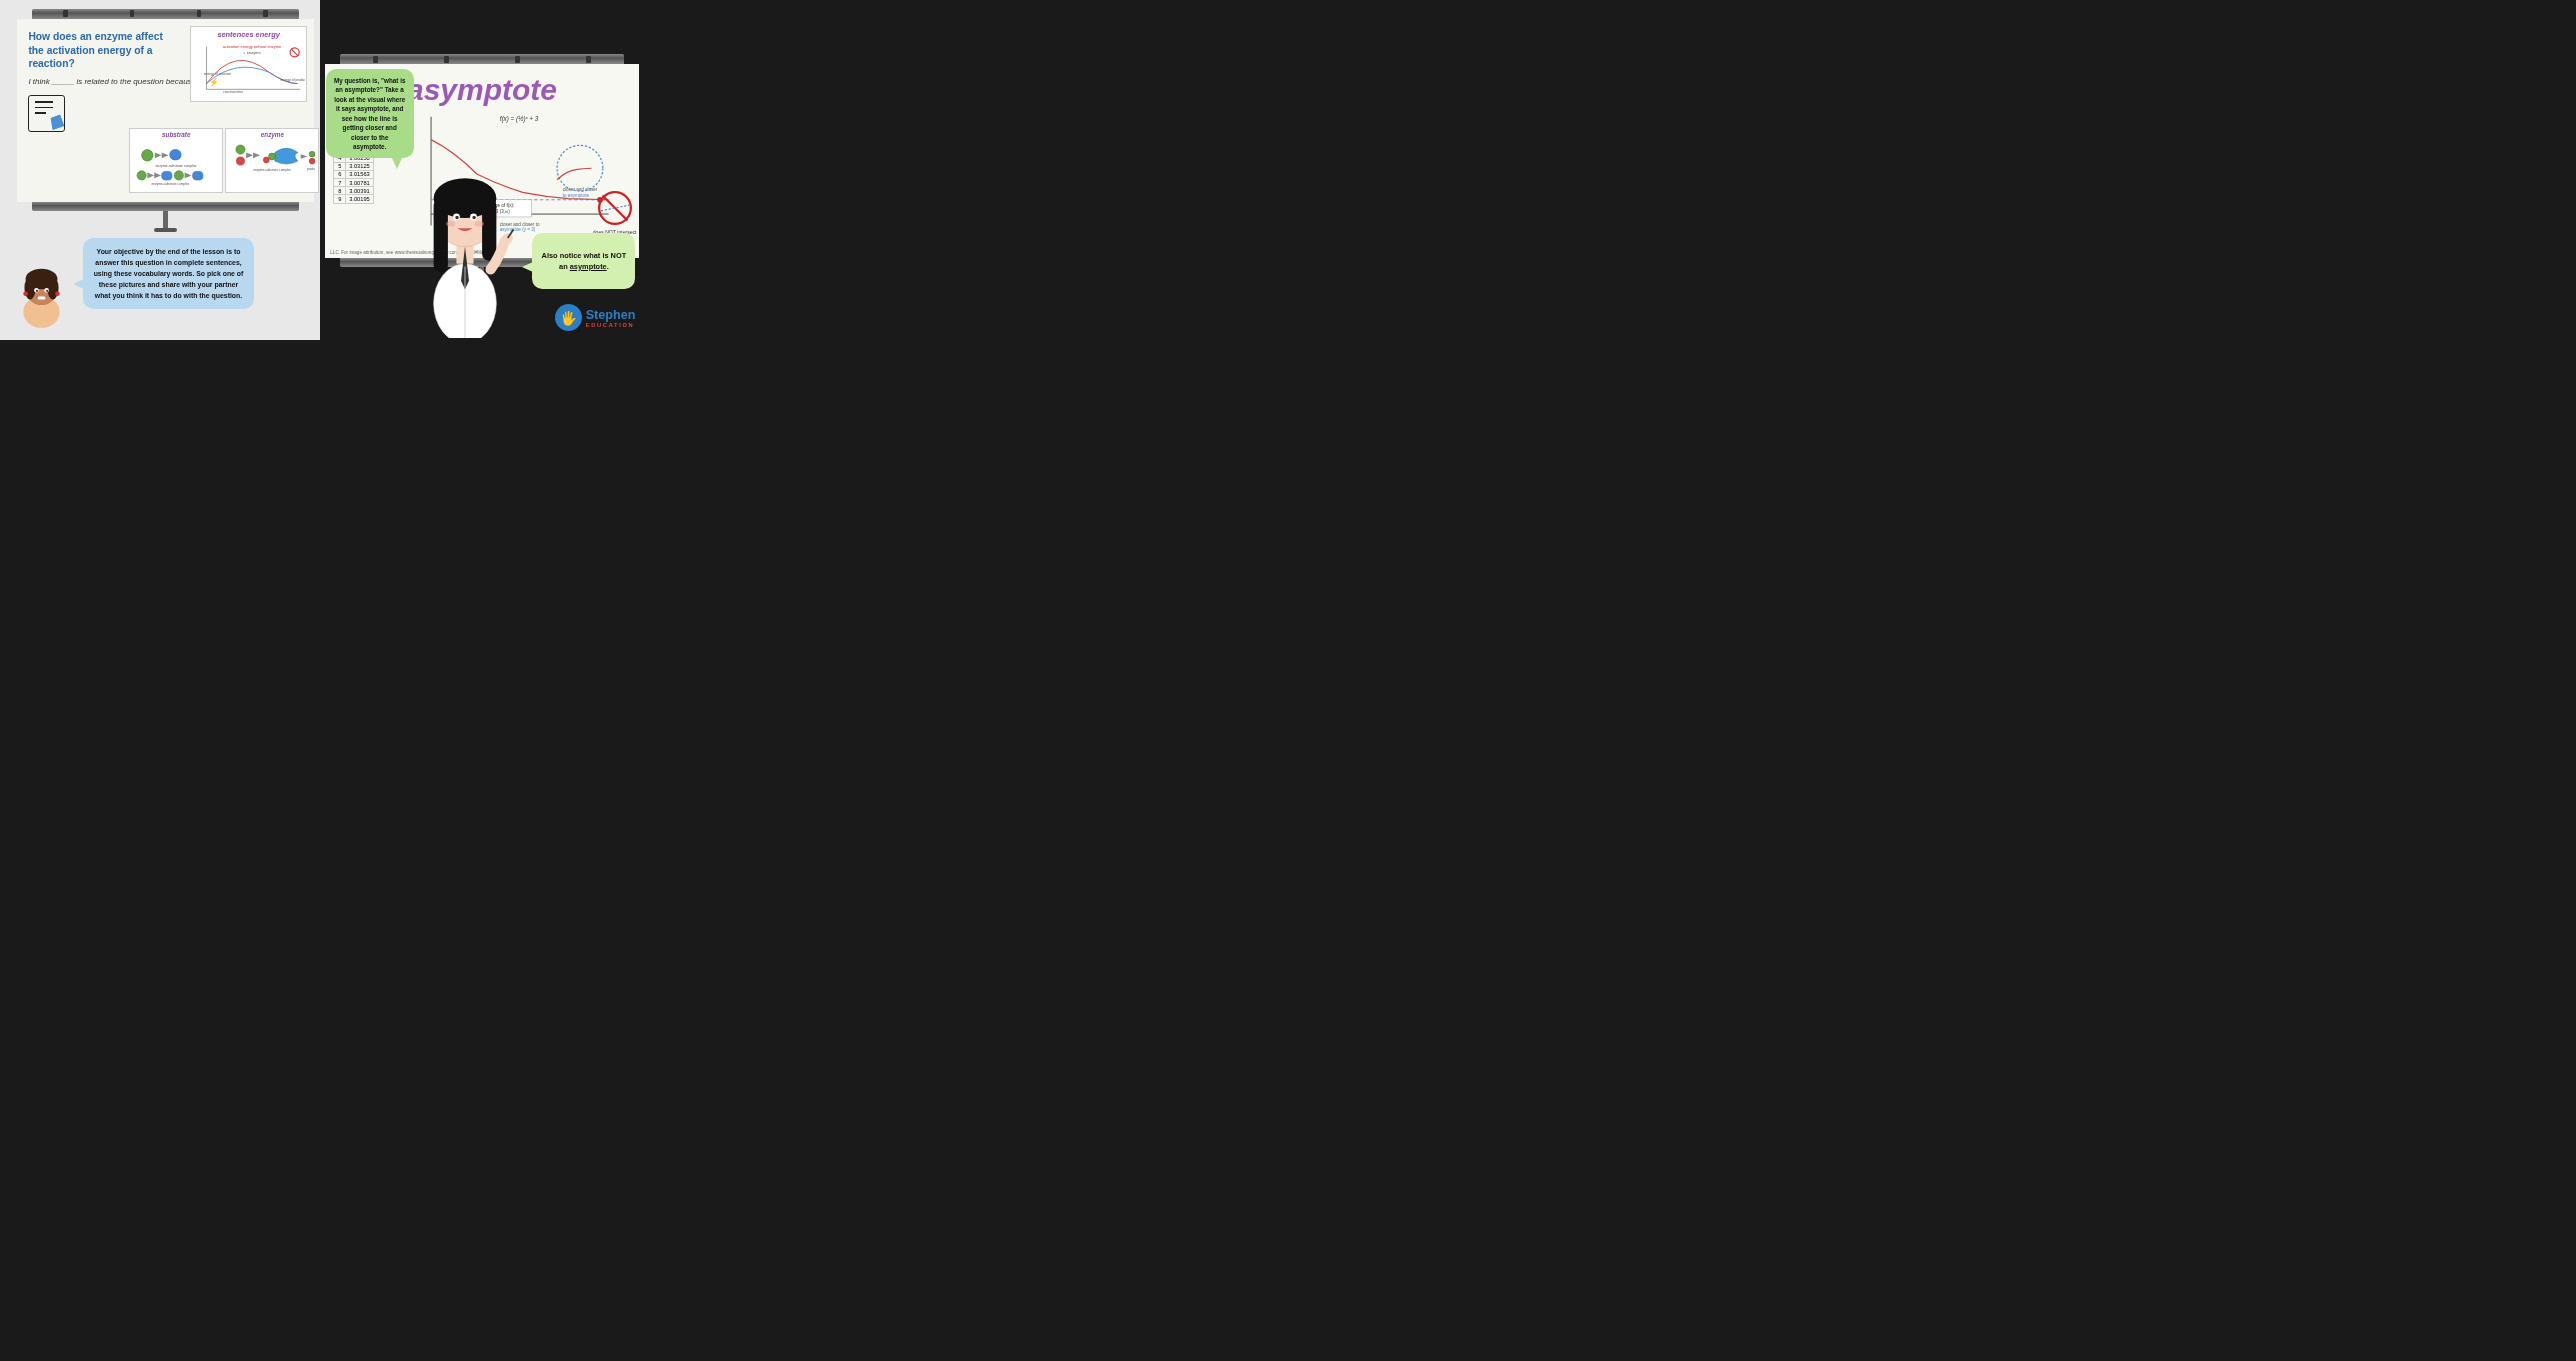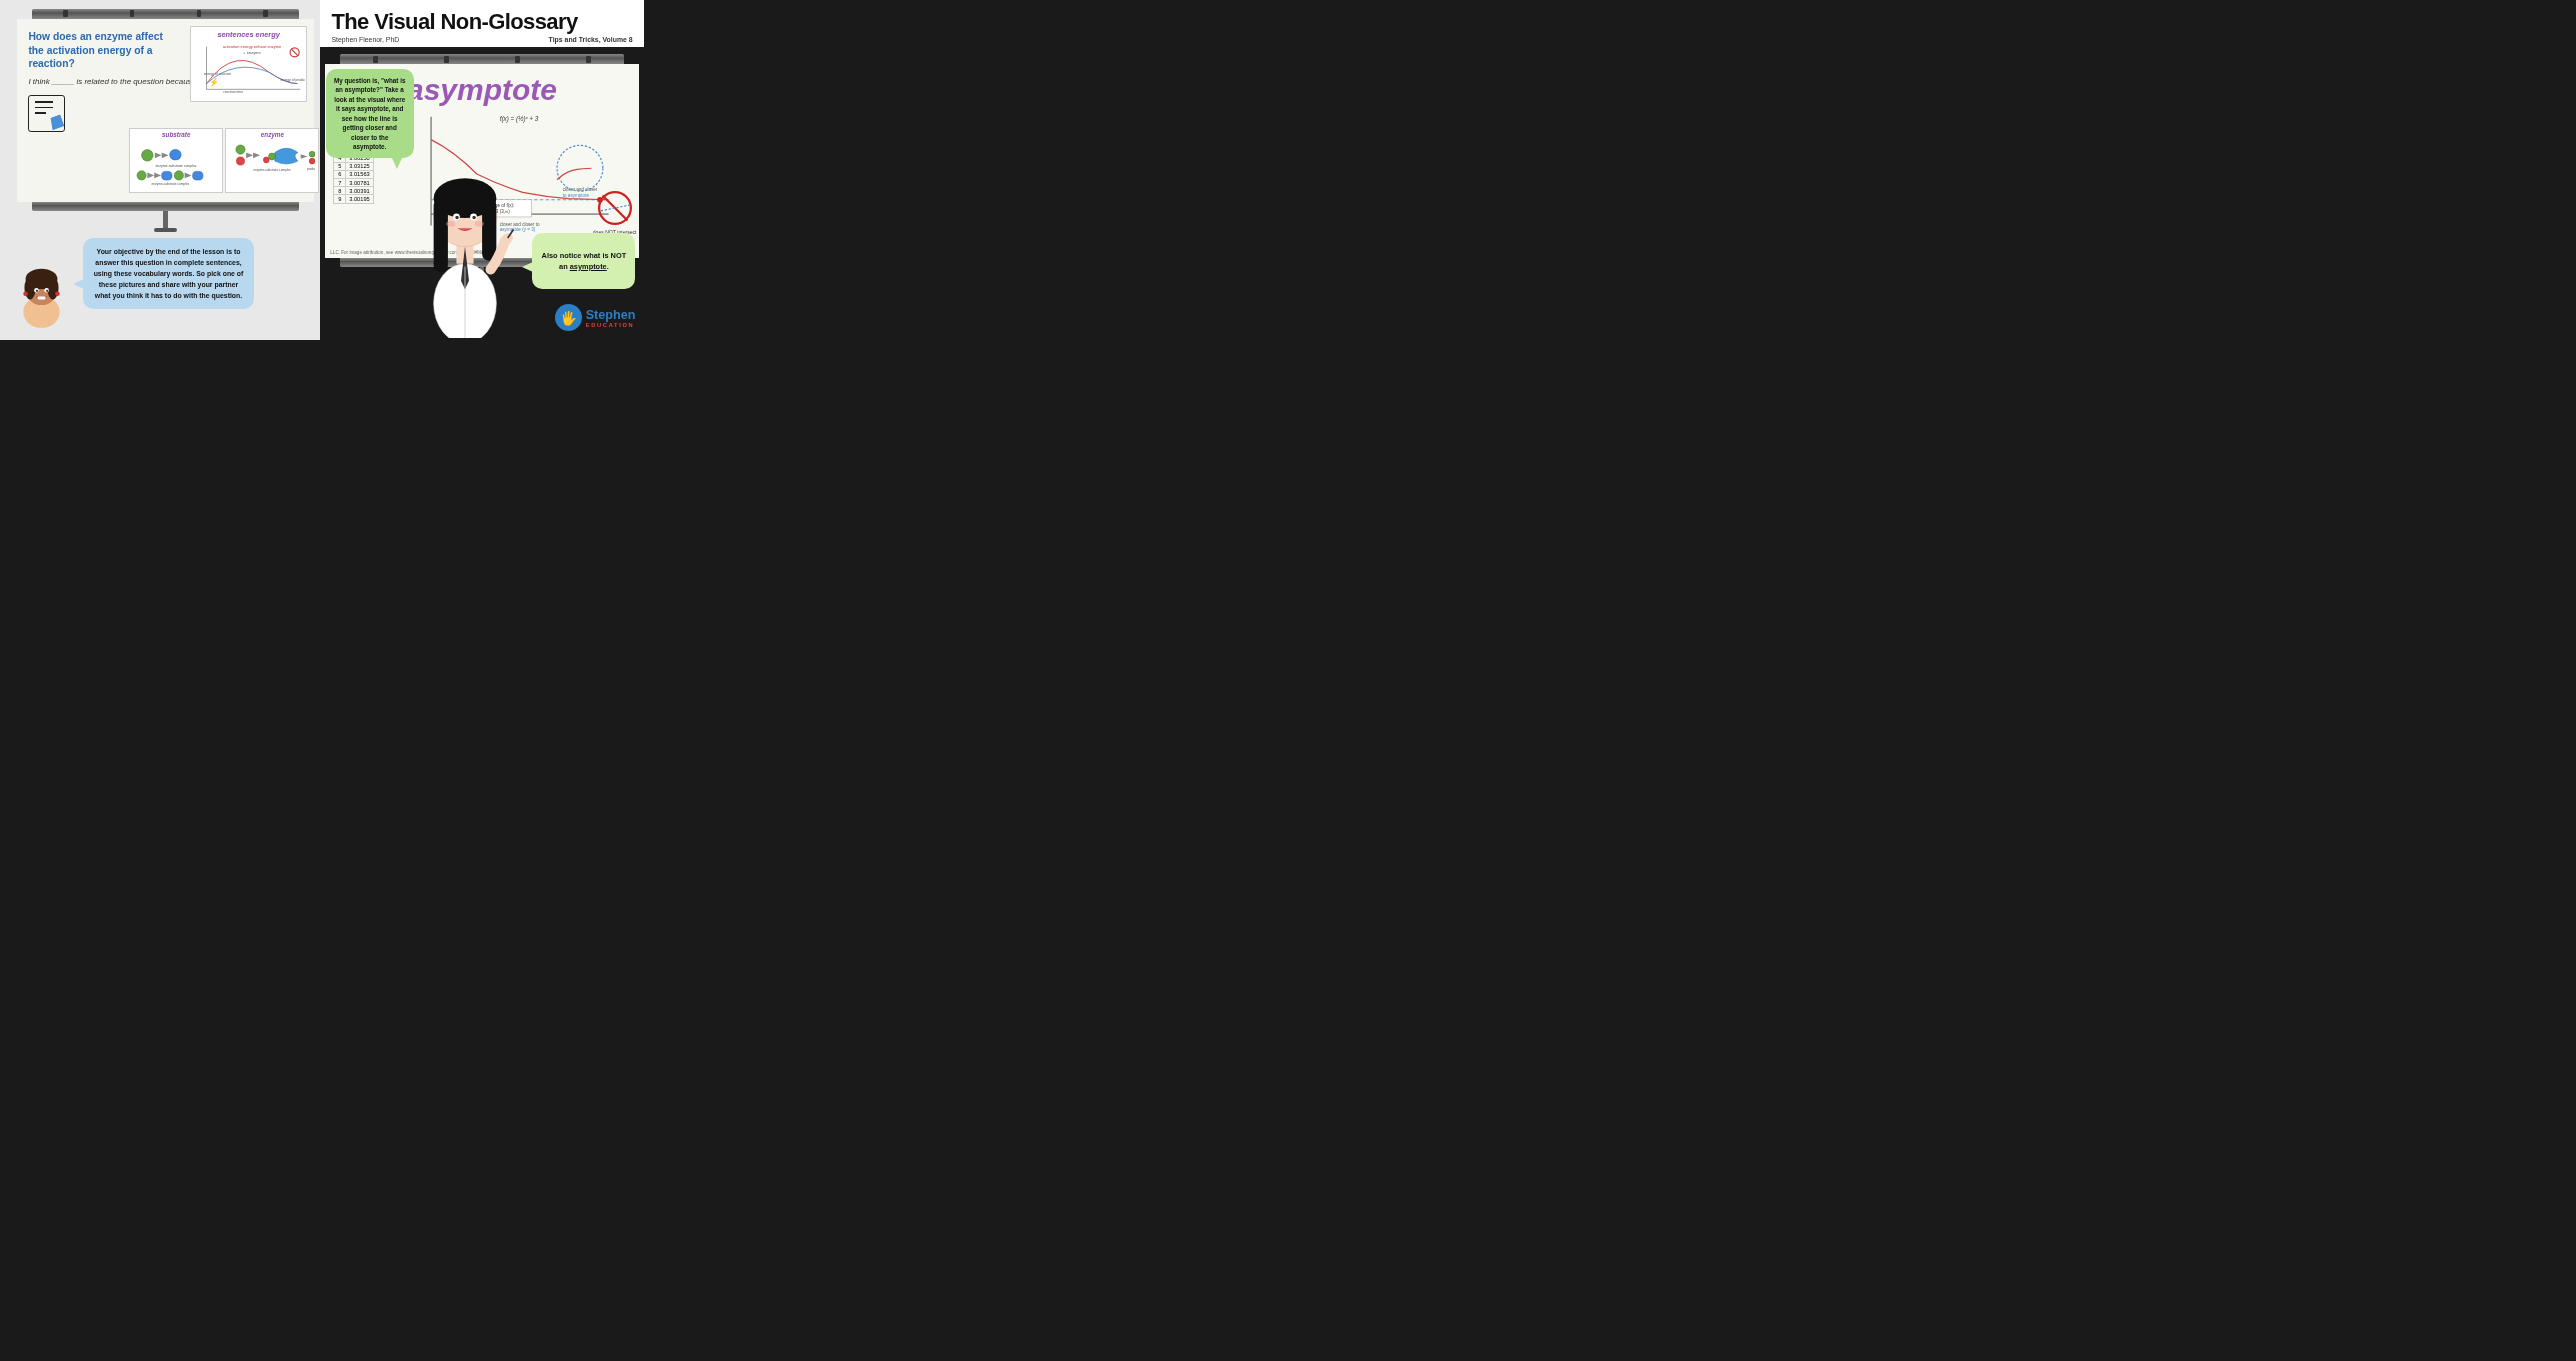--- a/index.html
+++ b/index.html
@@ -247,27 +247,20 @@
 
       <circle cx="27" cy="68" r="4" fill="#cc3333"></circle>
       <circle cx="83" cy="68" r="4" fill="#cc3333"></circle>
     </svg>
   </div>
 
 </div>
 
 <div class="right-panel">
 
-  <div class="right-header">
-    <div style="font-size:22px;font-weight:900;color:#111;letter-spacing:-0.6px;">The Visual Non-Glossary</div>
-    <div style="display:flex;justify-content:space-between;font-size:6.9px;color:#333;margin-top:1.1px;">
-      <span>Stephen Fleenor, PhD</span>
-      <span style="font-weight:bold;">Tips and Tricks, Volume 8</span>
-    </div>
-  </div>
 
   <div style="position:absolute;top:54px;left:4.6px;right:4.6px;">
 
     <div class="projector-bar">
       <div class="clip"></div>
       <div class="clip"></div>
       <div class="clip"></div>
       <div class="clip"></div>
     </div>
 

